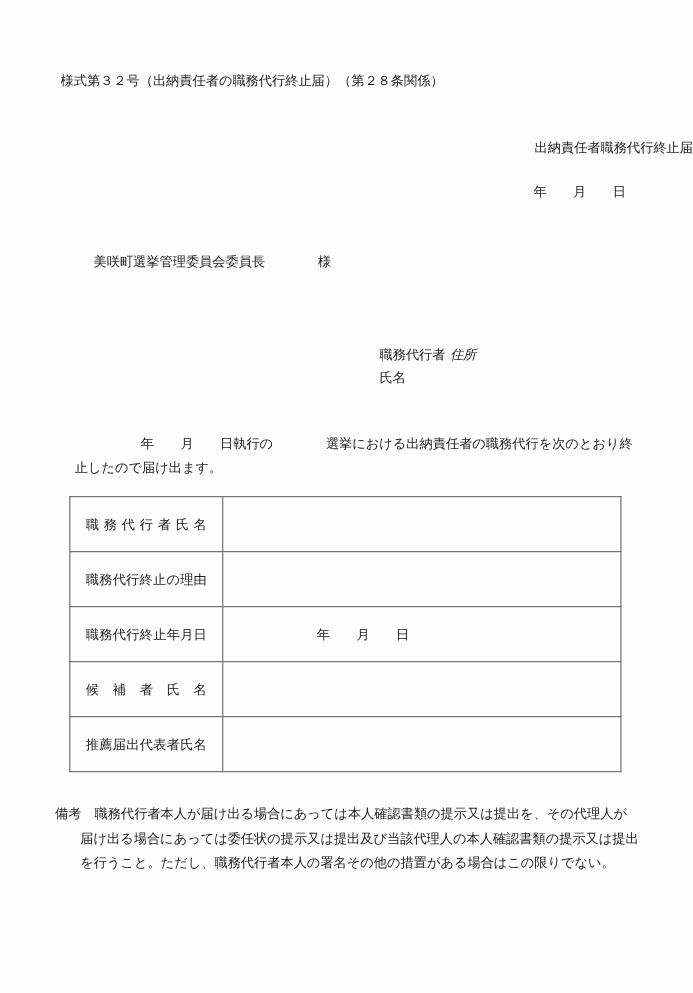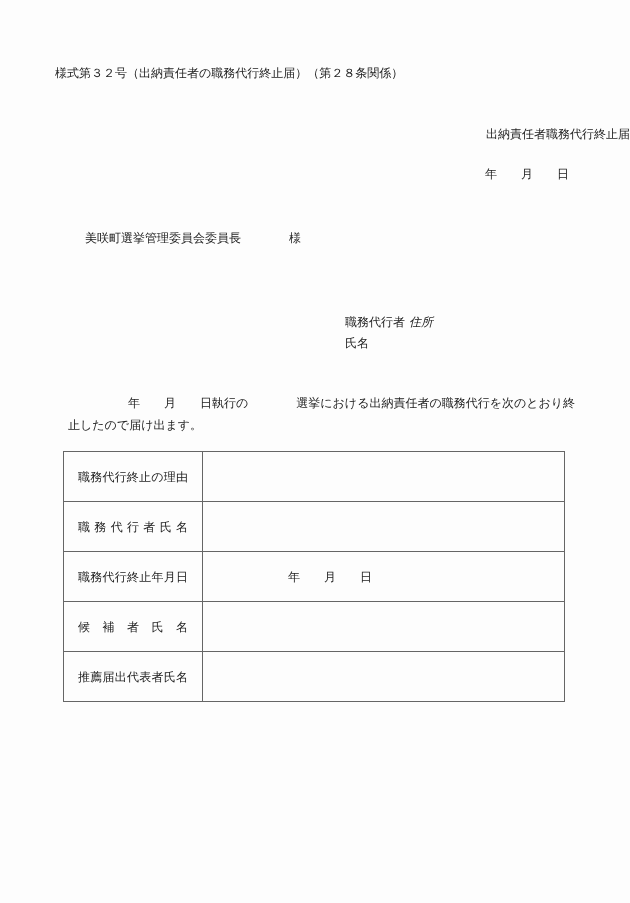--- a/index.html
+++ b/index.html
@@ -150,27 +150,27 @@
   </div>
 
   <table class="form-table">
     <colgroup>
         <col class="c-label">
         <col class="c-value">
       </colgroup>
     <tbody>
       <tr>
         <td class="label-cell">
+          <span class="jlabel">職務代行者氏名</span>
+        </td>
+        <td class="value-cell"></td>
+      </tr>
+      <tr>
+        <td class="label-cell">
           <span class="jlabel">職務代行終止の理由</span>
-        </td>
-        <td class="value-cell"></td>
-      </tr>
-      <tr>
-        <td class="label-cell">
-          <span class="jlabel">職務代行者氏名</span>
         </td>
         <td class="value-cell"></td>
       </tr>
       <tr>
         <td class="label-cell">
           <span class="jlabel">職務代行終止年月日</span>
         </td>
         <td class="value-cell date-cell">年　　月　　日</td>
       </tr>
       <tr>
@@ -181,14 +181,21 @@
       </tr>
       <tr>
         <td class="label-cell">
           <span class="jlabel">推薦届出代表者氏名</span>
         </td>
         <td class="value-cell"></td>
       </tr>
     </tbody>
   </table>
 
+  <div class="note">
+    <div class="note-line">
+      <span class="note-label">備考</span><span class="note-text">職務代行者本人が届け出る場合にあっては本人確認書類の提示又は提出を、その代理人が</span>
+    </div>
+    <div class="note-line note-cont">届け出る場合にあっては委任状の提示又は提出及び当該代理人の本人確認書類の提示又は提出</div>
+    <div class="note-line note-cont">を行うこと。ただし、職務代行者本人の署名その他の措置がある場合はこの限りでない。</div>
+  </div>
 
 </div>
 
 </body></html>

